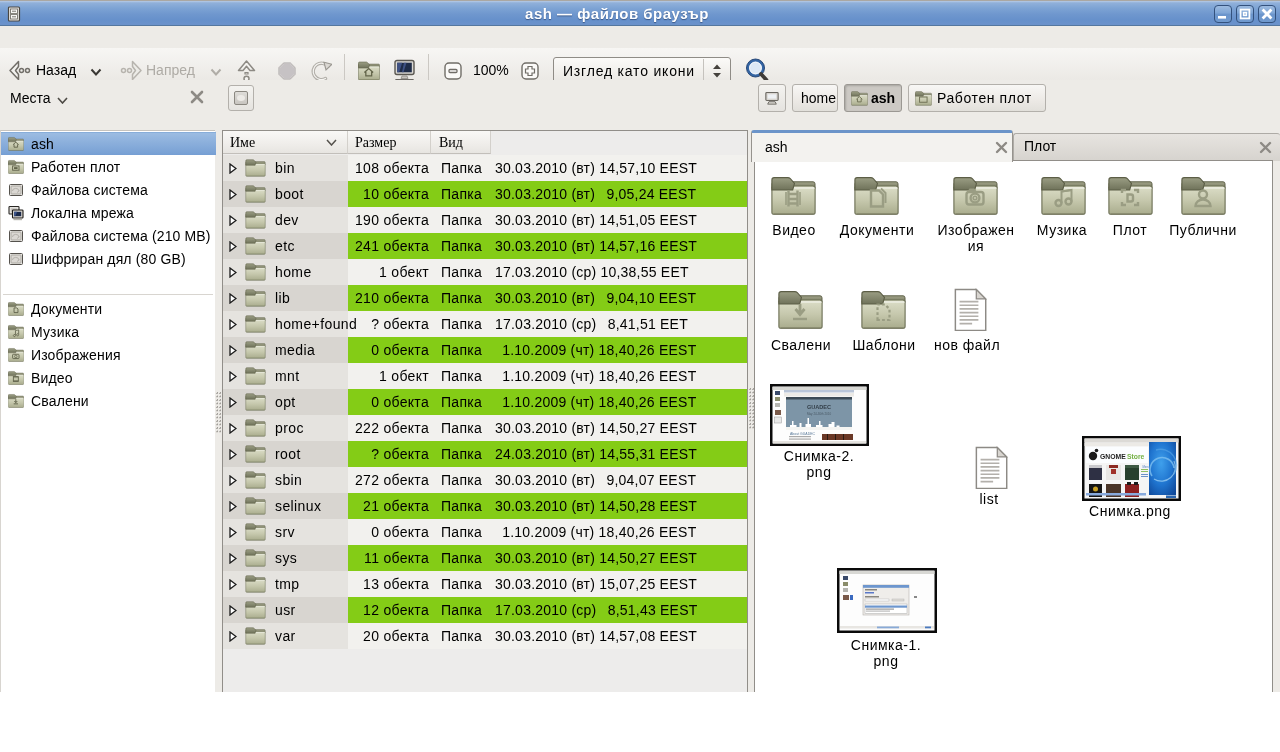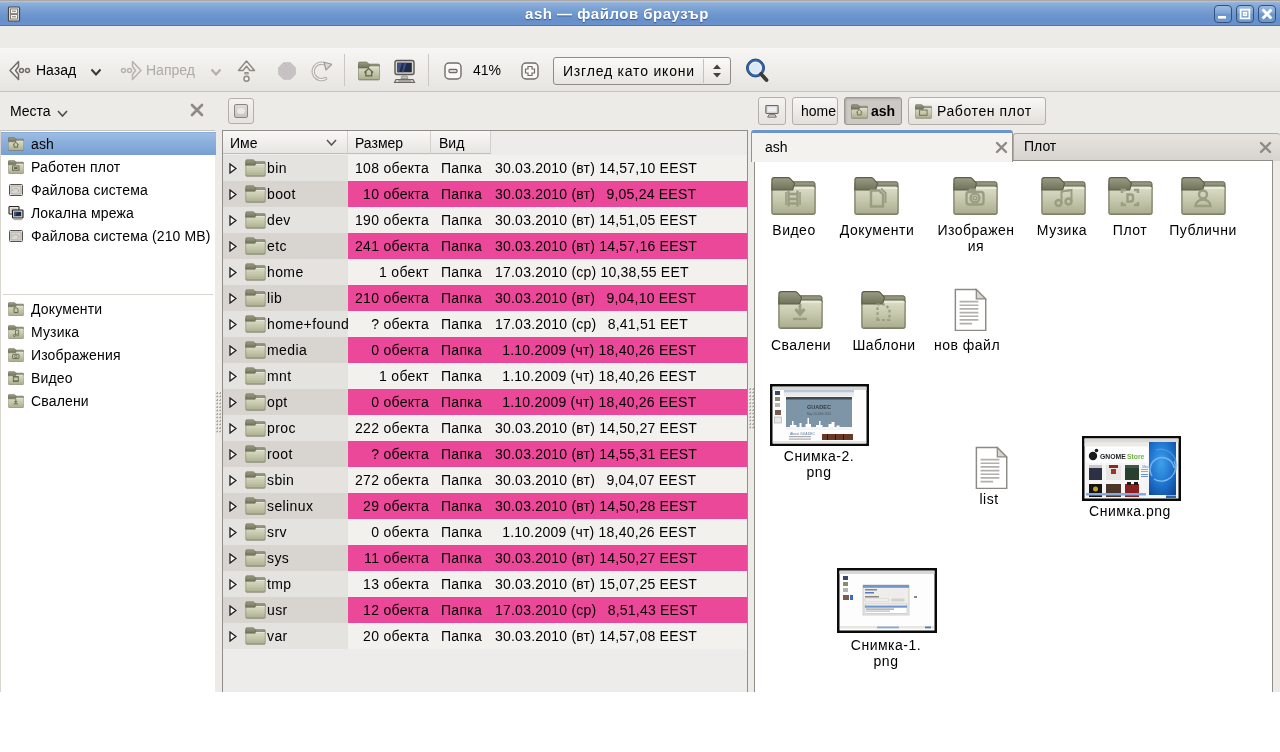--- a/index.html
+++ b/index.html
@@ -21,46 +21,46 @@
 #menubar { position:absolute; left:0; top:27px; width:1280px; height:21px; background:#f0eeeb; }
 #menubar span { position:absolute; top:3px; letter-spacing:0.3px; }
 
 
 #toolbar { position:absolute; left:0; top:48px; width:1280px; height:44px;
   background:linear-gradient(#f7f6f4, #eceae6 70%, #e7e5e1);
   border-bottom:1px solid #c8c5c0; }
 .tsep { position:absolute; top:6px; height:32px; width:1px; background:#cbc8c3; }
 
 
-#substrip { position:absolute; left:0; top:93px; width:1280px; height:37px; background:#edebe7;text-decoration:underline; }
+#substrip { position:absolute; left:0; top:80px; width:1280px; height:37px; background:#edebe7;text-decoration:underline; }
 
 
 #sidebar { position:absolute; left:0; top:130px; width:215px; height:616px; background:#fff;
   border-top:1px solid #c6c3be; border-left:1px solid #d8d5d0;}
 .srow { position:absolute; left:0; width:215px; height:23px; display:flex; align-items:center; }
 .srow .ic { margin-left:7px; width:16px; height:16px; }
 .srow .lb { margin-left:7px; white-space:nowrap; letter-spacing:0.15px; }
 #srow-sel { background:linear-gradient(#9cbce2, #7aa2d5 90%, #759ed3); border-top:1px solid #87add9;}
 #side-sep { position:absolute; left:2px; top:163px; width:210px; height:1px; background:#d8d5d0; }
 
 
 #listpane { position:absolute; left:222px; top:130px; width:526px; height:597px;
   border:1px solid #918e89; background:#edeceb; }
-#lheader { position:absolute; left:0; top:0; width:524px; height:23px; }
+#lheader { position:absolute; left:0; top:0; width:524px; height:23px;font-family:Liberation Serif, serif; }
 .hcell { position:absolute; top:0; height:23px;
   background:linear-gradient(#f9f8f6 , #efedea 60%, #e7e5e1);
   border-right:1px solid #d3d0cb; border-bottom:1px solid #c2bfba; }
 .hcell span { position:absolute; top:4px; left:7px; }
 .lrow { position:absolute; width:524px; height:26px; }
 .lrow .c1 { position:absolute; left:0; top:0; width:125px; height:26px; }
 .row-even .c1 { background:#e5e3df; } .row-even { background:#f2f1ee; }
-.row-odd .c1 { background:#d8d5d0; } .row-odd { background:#ec4899; }
+.row-odd .c1 { background:#d8d5d0; } .row-odd { background:#84cc16; }
 .lrow .exp { position:absolute; left:6px; top:8px; }
 .lrow .fold { position:absolute; left:22px; top:4px; }
-.lrow .nm { position:absolute; left:44px; top:5px; letter-spacing:0.4px; }
+.lrow .nm { position:absolute; left:52px; top:5px; letter-spacing:0.4px; }
 .lrow .sz { position:absolute; left:130px; width:76px; top:5px; text-align:right; letter-spacing:0.3px; }
 .lrow .vd { position:absolute; left:218px; top:5px; letter-spacing:0.3px; }
 .lrow .dt { position:absolute; left:272px; top:5px; white-space:pre; letter-spacing:0.22px; }
 
 
 #tab-active { position:absolute; left:751px; top:130px; width:262px; height:32px; z-index:5;
   background:#f3f2ef; border:1px solid #96938e; border-bottom:none;
   border-top:3px solid #6b94c9; border-radius:3px 3px 0 0; }
 #tab-inactive { position:absolute; left:1013px; top:133px; width:267px; height:28px;
   background:linear-gradient(#e7e4e0, #d6d3ce); border:1px solid #aeaba6; border-right:none; border-bottom:none; border-radius:3px 3px 0 0; }
@@ -191,21 +191,21 @@
       <path d="M9,17 h5 l1,2.5 h-7 z" fill="#c8c5c0" stroke="#8a8780" stroke-width="0.8"></path>
       <path d="M3,20.5 h17 l1.5,3 h-20 z" fill="#d8d5d0" stroke="#6a6762" stroke-width="1.2"></path>
       <path d="M5.5,21.3 h12.5 M5,22.3 h13.5" stroke="#8a8780" stroke-width="0.7"></path>
     </svg>
     <div class="tsep" style="left:428px"></div>
 
     <svg class="abs" style="left:444px;top:14px" width="18" height="18" viewBox="0 0 18 18">
       <rect x="1" y="1" width="16" height="16" rx="4" fill="#fbfaf8" stroke="#706d67" stroke-width="1.4"></rect>
       <rect x="5" y="7.5" width="8" height="3" rx="1" fill="none" stroke="#706d67" stroke-width="1.3"></rect>
     </svg>
-    <span class="abs" style="left:473px;top:14px">41%</span>
+    <span class="abs" style="left:473px;top:14px">100%</span>
 
     <svg class="abs" style="left:521px;top:14px" width="18" height="18" viewBox="0 0 18 18">
       <rect x="1" y="1" width="16" height="16" rx="4" fill="#fbfaf8" stroke="#706d67" stroke-width="1.4"></rect>
       <path d="M7,4.5 h4 v2.5 h2.5 v4 h-2.5 v2.5 h-4 v-2.5 h-2.5 v-4 h2.5 z" fill="none" stroke="#706d67" stroke-width="1.2"></path>
     </svg>
 
     <div class="abs" style="left:553px;top:9px;width:178px;height:28px;border:1px solid #8f8c86;border-radius:3px;background:linear-gradient(#fbfaf8,#f0eeea 60%,#e7e5e1)">
       <span style="position:absolute;left:9px;top:5px;letter-spacing:0.8px">Изглед като икони</span>
       <div style="position:absolute;right:26px;top:1px;width:1px;height:24px;background:#c5c2bd"></div>
       <svg style="position:absolute;right:7px;top:6px" width="12" height="14" viewBox="0 0 12 14">
@@ -298,20 +298,29 @@
     </div>
     <div class="srow" style="top:93px">
       <svg class="ic" viewBox="0 0 16 16">
           <rect x="1.5" y="2.5" width="13" height="11" rx="1" fill="#e8e6e2" stroke="#55524d" stroke-width="1"></rect>
           <rect x="3" y="4" width="10" height="8" rx="0.8" fill="#dbd8d3" stroke="#a19e98" stroke-width="0.8"></rect>
           <path d="M4.5,9 a3.2,2.6 0 1 1 6.4,0" fill="none" stroke="#b5b2ac" stroke-width="1"></path>
           <path d="M9,10.5 l2.5,-1.8" stroke="#b5b2ac" stroke-width="1"></path>
         </svg>
       <span class="lb">Файлова система (210 MB)</span>
     </div>
+    <div class="srow" style="top:116px">
+      <svg class="ic" viewBox="0 0 16 16">
+          <rect x="1.5" y="2.5" width="13" height="11" rx="1" fill="#e8e6e2" stroke="#55524d" stroke-width="1"></rect>
+          <rect x="3" y="4" width="10" height="8" rx="0.8" fill="#dbd8d3" stroke="#a19e98" stroke-width="0.8"></rect>
+          <path d="M4.5,9 a3.2,2.6 0 1 1 6.4,0" fill="none" stroke="#b5b2ac" stroke-width="1"></path>
+          <path d="M9,10.5 l2.5,-1.8" stroke="#b5b2ac" stroke-width="1"></path>
+        </svg>
+      <span class="lb">Шифриран дял (80 GB)</span>
+    </div>
     <div id="side-sep"></div>
     <div class="srow" style="top:166px">
       <svg class="ic" viewBox="0 0 45 40">
           <use href="#folderbig"></use>
           <path d="M17,17 h8 l3,3 v10 h-11 z" fill="none" stroke="#5c5e46" stroke-width="2.4"></path>
         </svg>
       <span class="lb">Документи</span>
     </div>
     <div class="srow" style="top:189px">
       <svg class="ic" viewBox="0 0 45 40">
@@ -506,21 +515,21 @@
         <div class="c1"></div>
 <svg class="exp" width="8" height="11" viewBox="0 0 8 11">
           <path d="M1,1 L7,5.5 L1,10 Z" fill="#fff" stroke="#1a1a1a" stroke-width="1.3"></path>
         </svg>
 <svg class="fold" width="21" height="18" viewBox="0 0 45 40">
           <use href="#folderbig"></use>
         </svg>
 <span class="nm">root</span>
         <span class="sz">? обекта</span>
         <span class="vd">Папка</span>
-        <span class="dt">30.03.2010 (вт) 14,55,31 EEST</span>
+        <span class="dt">24.03.2010 (вт) 14,55,31 EEST</span>
       </div>
 <div class="lrow row-even" style="top:336px">
         <div class="c1"></div>
 <svg class="exp" width="8" height="11" viewBox="0 0 8 11">
           <path d="M1,1 L7,5.5 L1,10 Z" fill="#fff" stroke="#1a1a1a" stroke-width="1.3"></path>
         </svg>
 <svg class="fold" width="21" height="18" viewBox="0 0 45 40">
           <use href="#folderbig"></use>
         </svg>
 <span class="nm">sbin</span>
@@ -530,21 +539,21 @@
       </div>
 <div class="lrow row-odd" style="top:362px">
         <div class="c1"></div>
 <svg class="exp" width="8" height="11" viewBox="0 0 8 11">
           <path d="M1,1 L7,5.5 L1,10 Z" fill="#fff" stroke="#1a1a1a" stroke-width="1.3"></path>
         </svg>
 <svg class="fold" width="21" height="18" viewBox="0 0 45 40">
           <use href="#folderbig"></use>
         </svg>
 <span class="nm">selinux</span>
-        <span class="sz">29 обекта</span>
+        <span class="sz">21 обекта</span>
         <span class="vd">Папка</span>
         <span class="dt">30.03.2010 (вт) 14,50,28 EEST</span>
       </div>
 <div class="lrow row-even" style="top:388px">
         <div class="c1"></div>
 <svg class="exp" width="8" height="11" viewBox="0 0 8 11">
           <path d="M1,1 L7,5.5 L1,10 Z" fill="#fff" stroke="#1a1a1a" stroke-width="1.3"></path>
         </svg>
 <svg class="fold" width="21" height="18" viewBox="0 0 45 40">
           <use href="#folderbig"></use>

